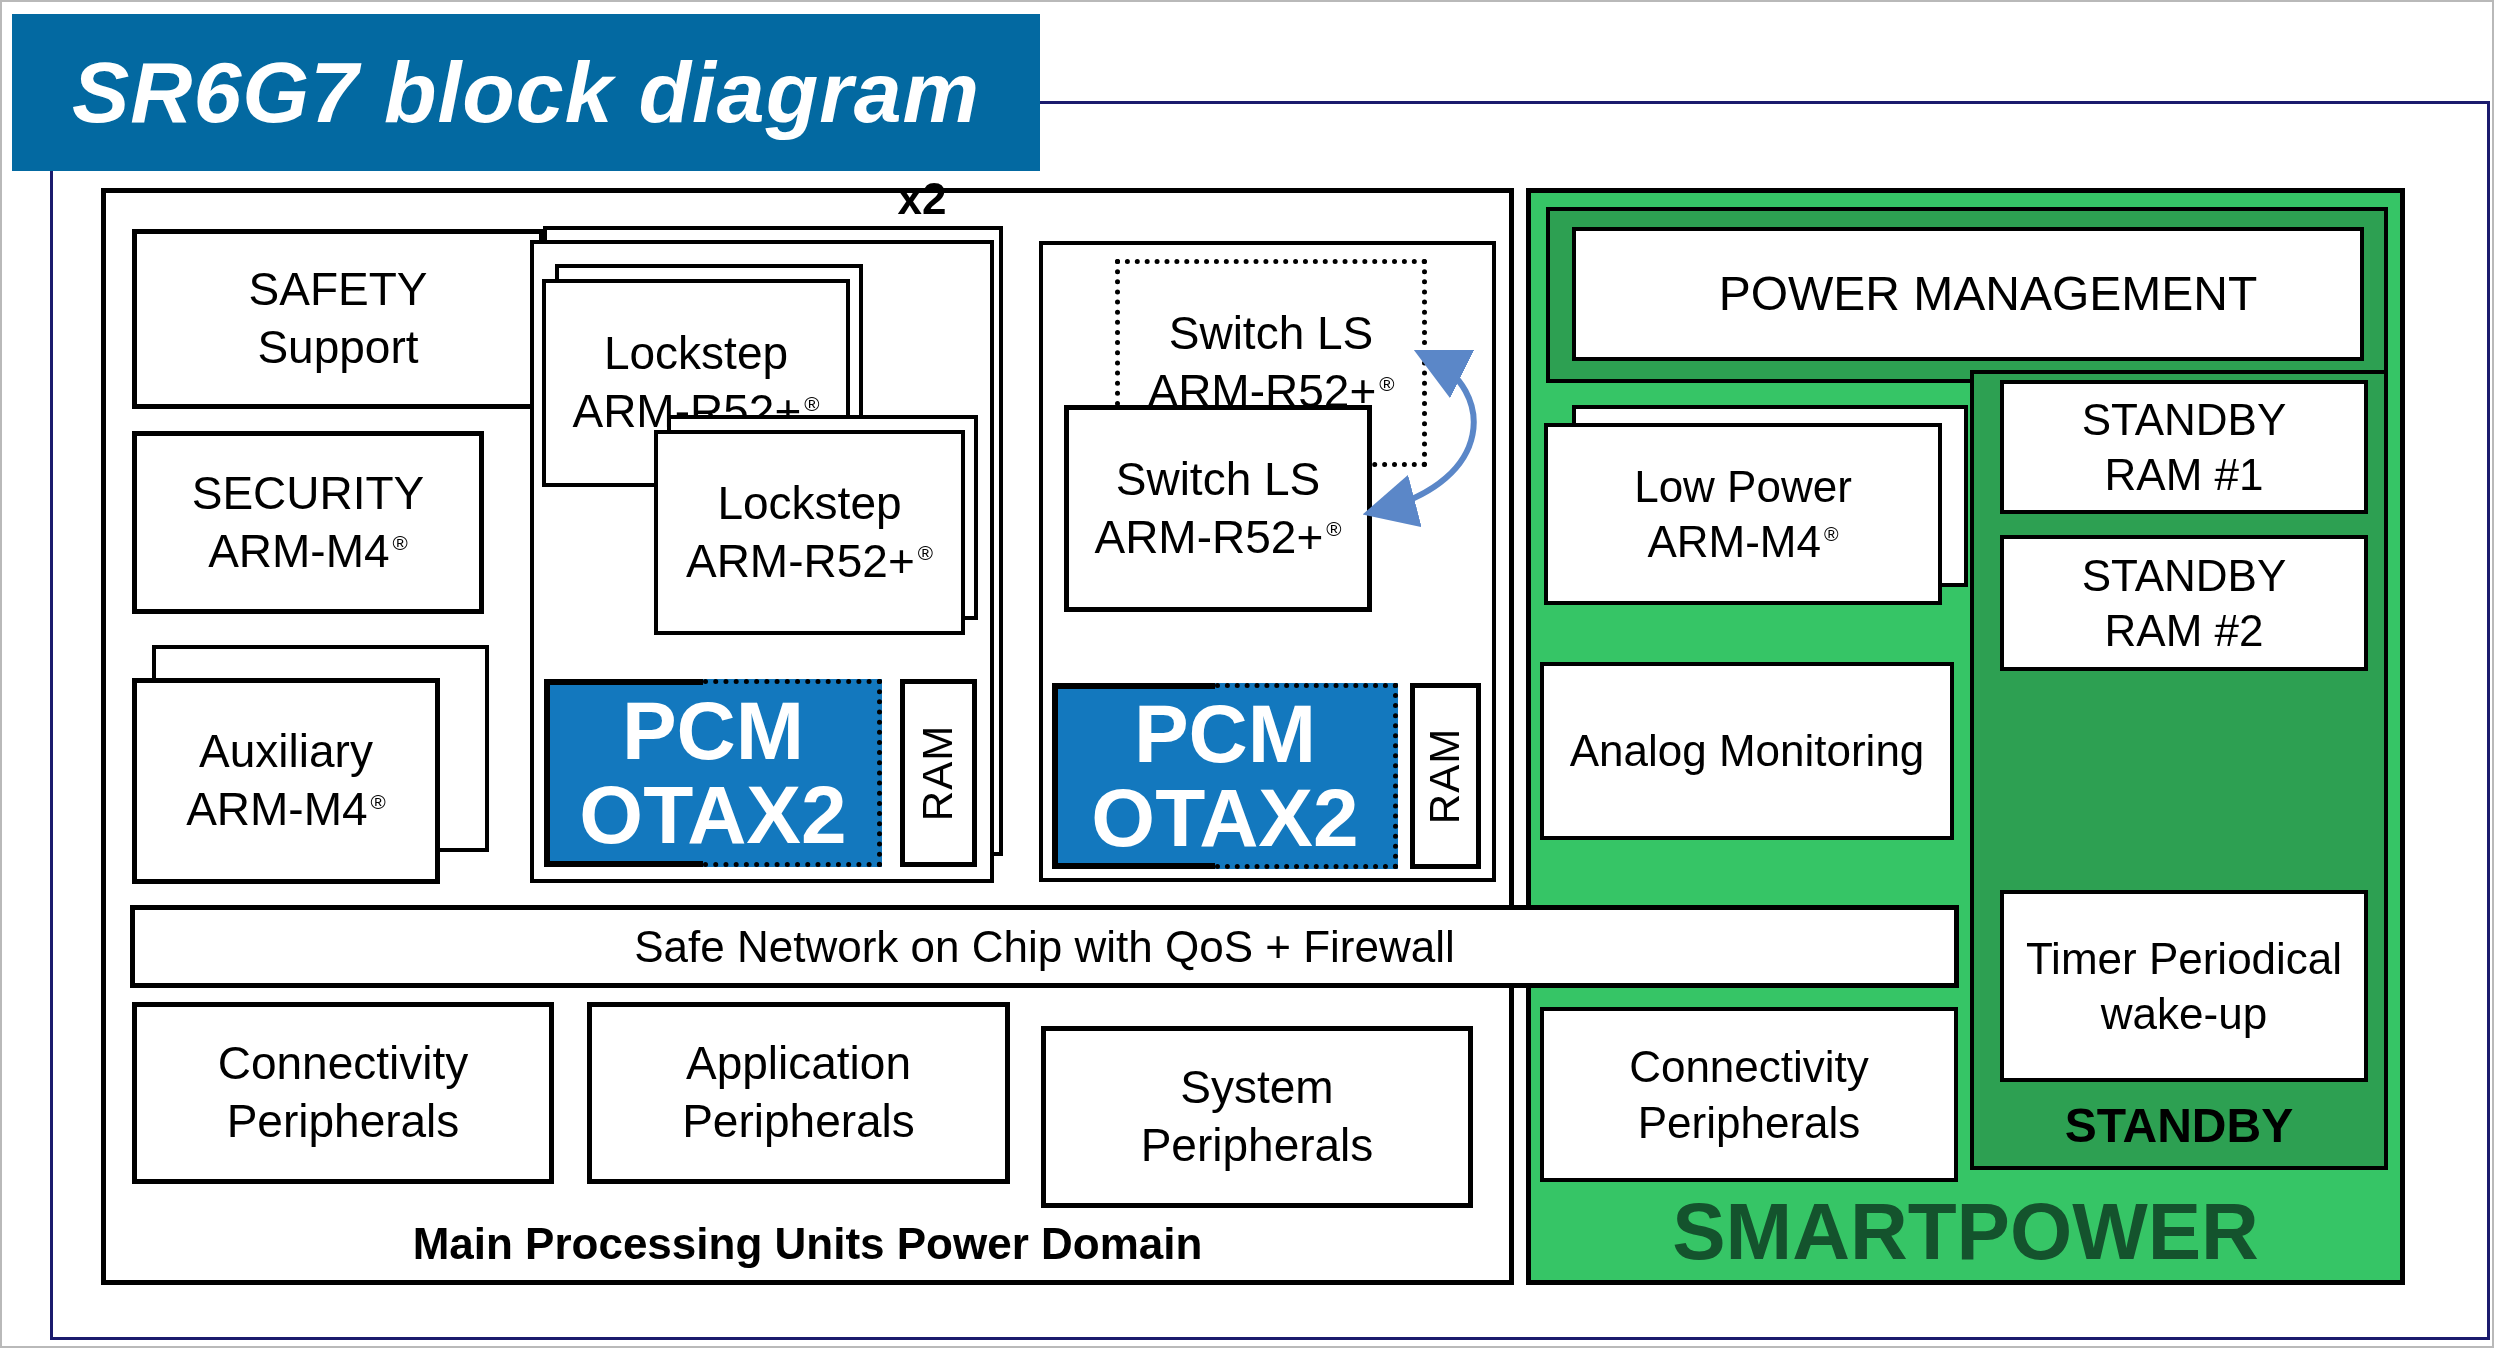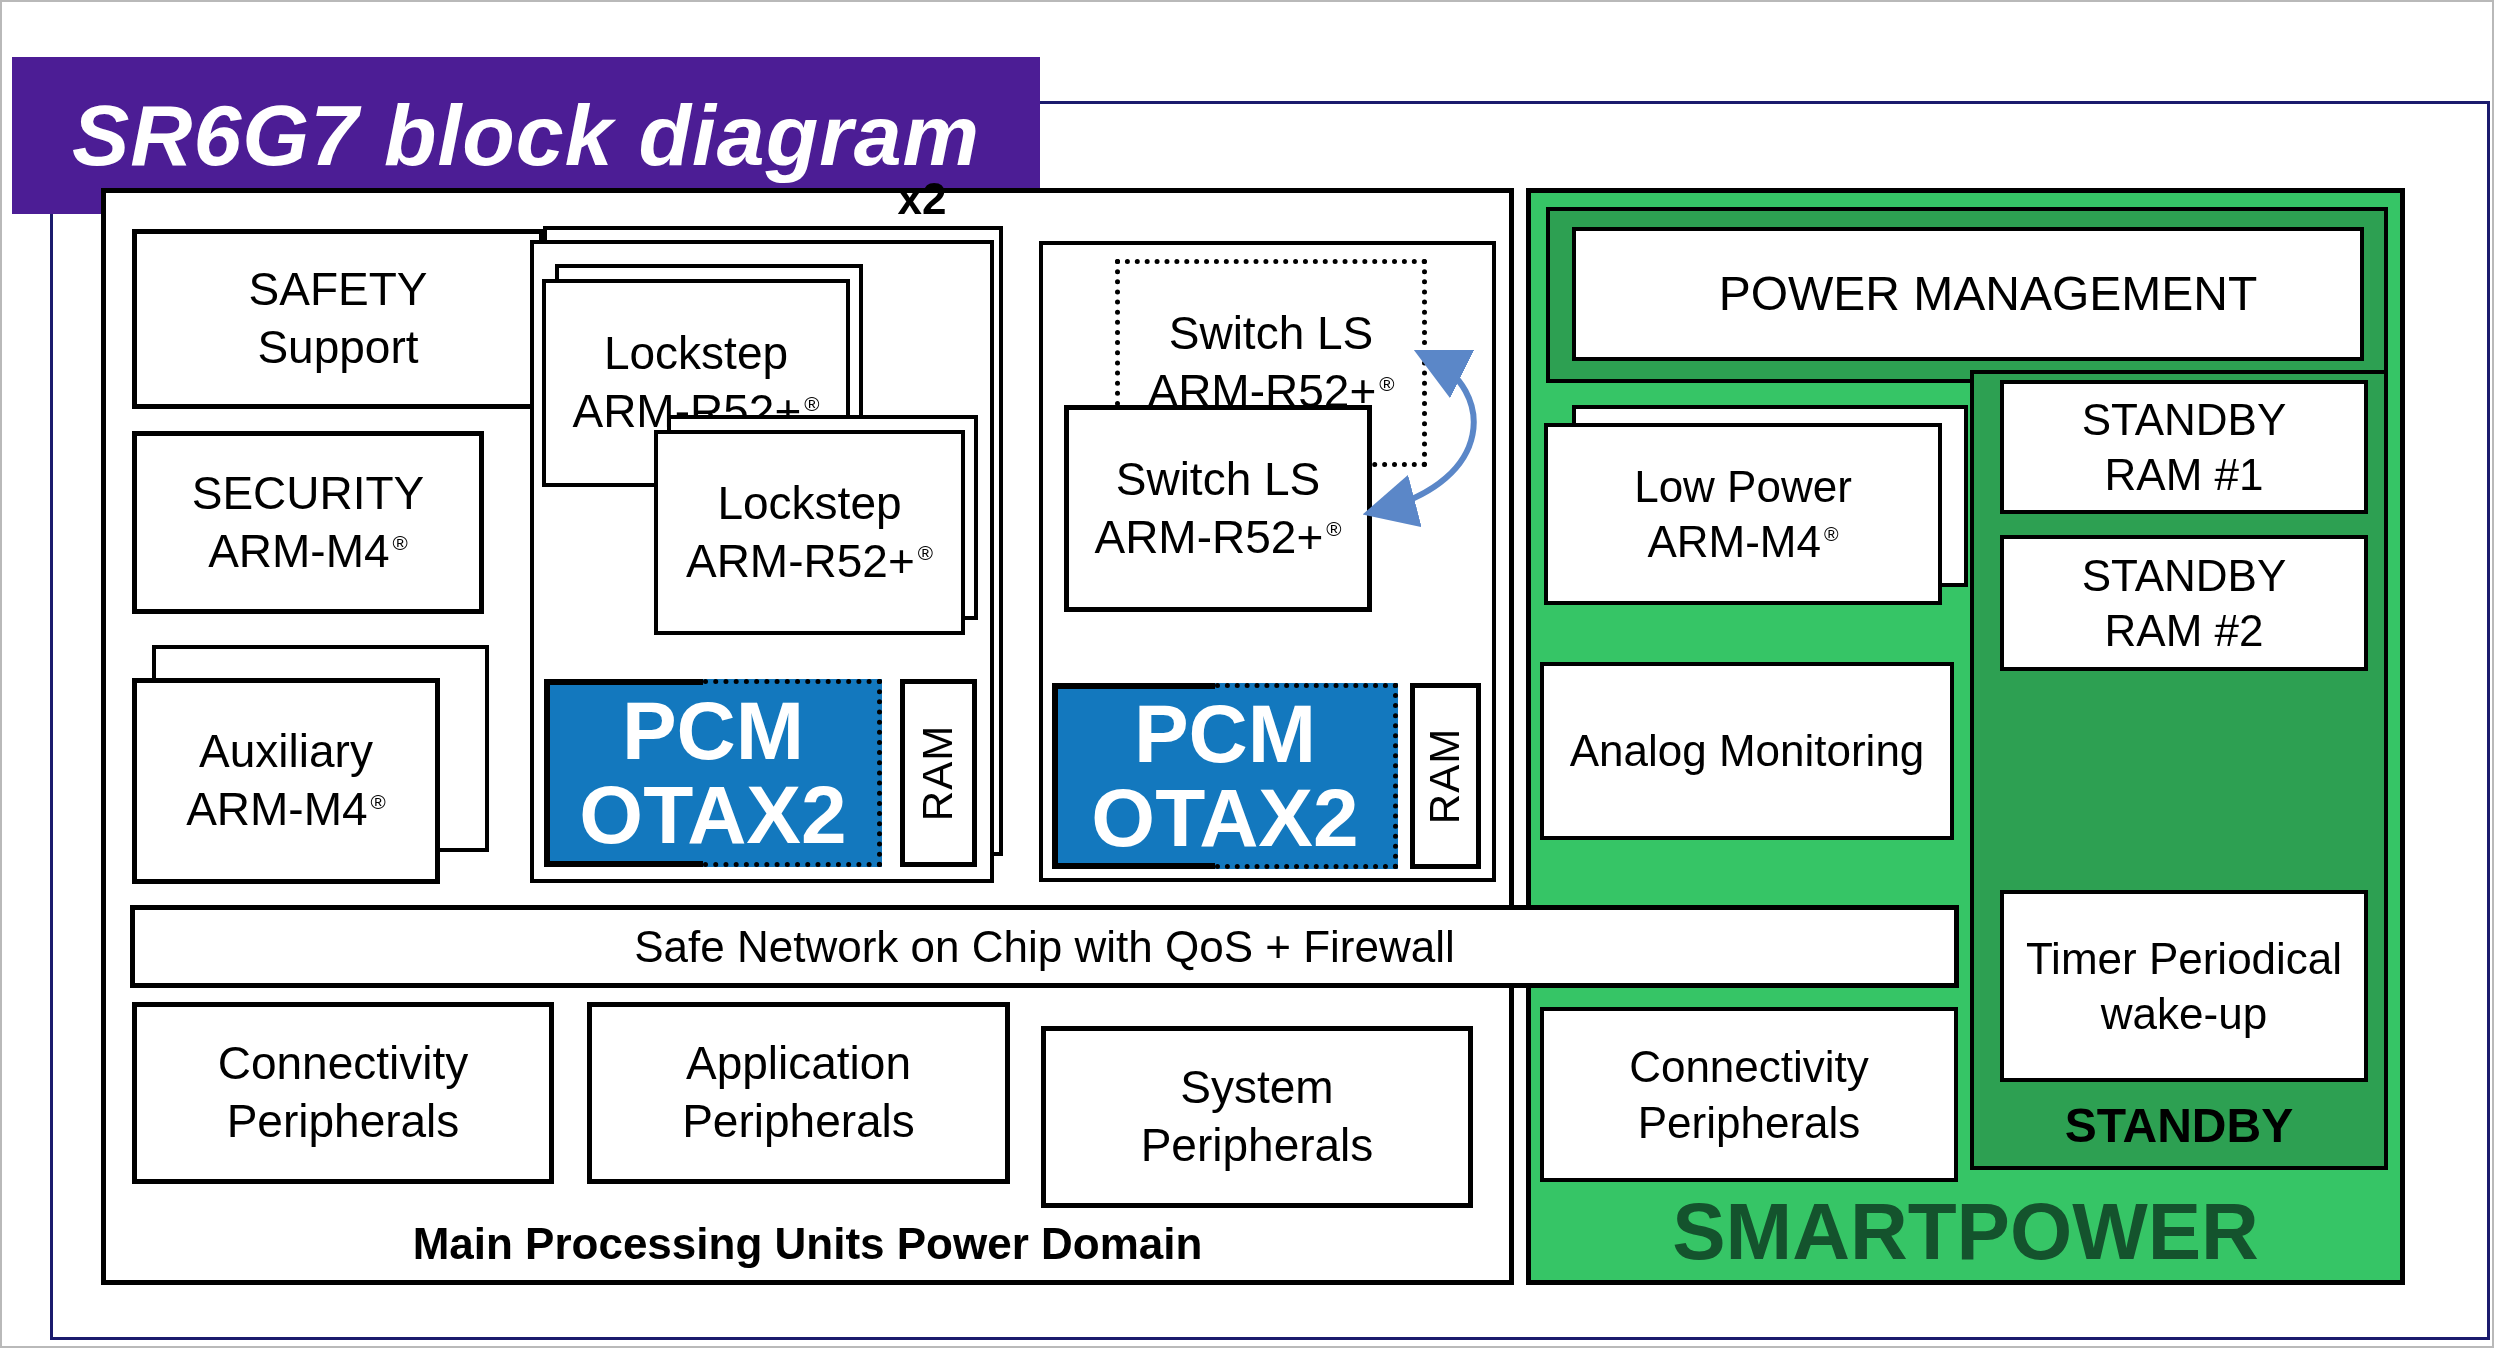--- a/index.html
+++ b/index.html
@@ -5,21 +5,21 @@
   html,body{margin:0;padding:0;background:#fff;}
   .canvas{
     position:relative;width:2494px;height:1348px;background:#ffffff;
     font-family:"Liberation Sans","DejaVu Sans",sans-serif;color:#000;
     box-sizing:border-box;border:2px solid #b9b9b9;overflow:hidden;
   }
   .abs{position:absolute;box-sizing:border-box;}
   
   .page-frame{border:3px solid #1b1b6d;background:transparent;}
   
-  .banner{background:#4c1d95;display:flex;align-items:center;justify-content:center;margin-top:43px;}
+  .banner{background:#0369a1;display:flex;align-items:center;justify-content:center;}
   .banner .ttl{color:#ffffff;font-size:86px;font-weight:bold;font-style:italic;letter-spacing:1px;}
   
   .bx{background:#ffffff;border:5px solid #000;display:flex;flex-direction:column;
       align-items:center;justify-content:center;text-align:center;
       font-size:46px;line-height:1.26;}
   .b4{border-width:4px;}
   .nofill{background:transparent;}
   .gbx{font-size:44px;}
   sup.reg{font-size:0.45em;vertical-align:super;margin-left:3px;line-height:0;}
   

